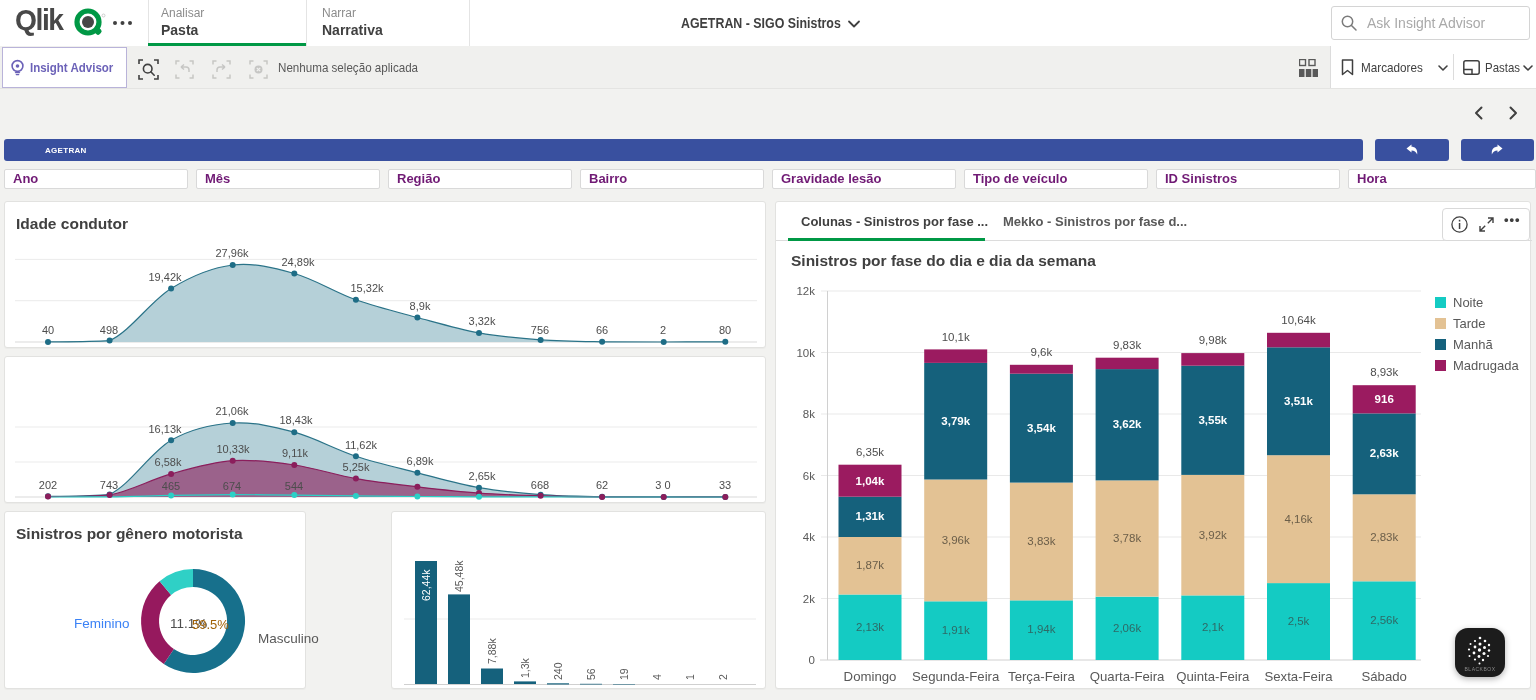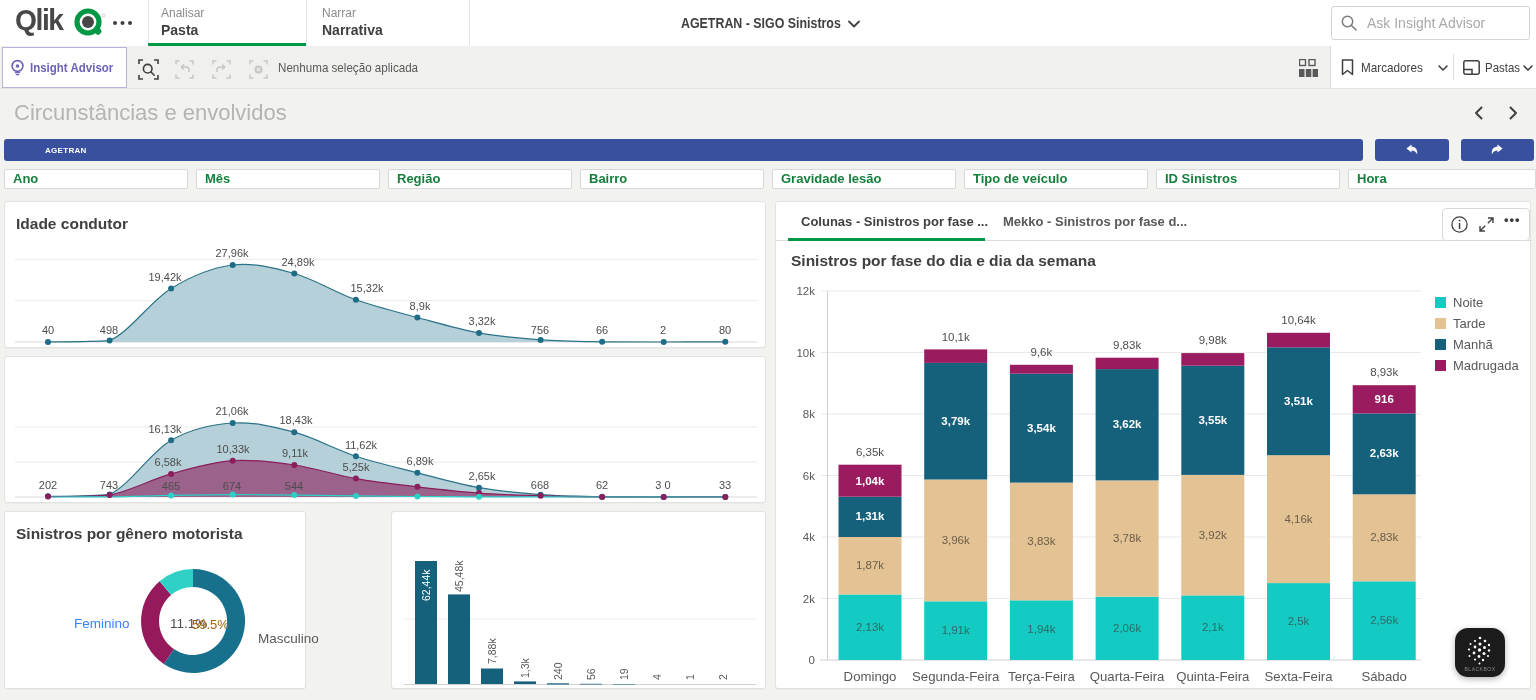--- a/index.html
+++ b/index.html
@@ -12,21 +12,21 @@
 .tab-sm { font-size:12px; color:#8c8c8c; }
 .tab-lg { font-size:14px; font-weight:bold; color:#404040; }
 
 #tb { position:absolute; left:0; top:46px; width:1536px; height:43px; background:#f0f0ee; border-bottom:1px solid #e4e4e2; }
 
 #trow { position:absolute; left:0; top:89px; width:1536px; height:47px; background:#f2f2f0; }
 
 #dash { position:absolute; left:0; top:136px; width:1536px; height:564px; background:#f2f2f0; }
 .card { position:absolute; background:#fff; border:1px solid #e2e2e0; border-radius:3px; box-shadow:0 1px 1px rgba(0,0,0,0.03); }
 .ctitle { position:absolute; font-size:15.5px; font-weight:bold; color:#404040; }
-.fbox { position:absolute; top:169px; height:20px; background:#fff; border:1px solid #d9d9d9; border-radius:2px; font-size:13px; font-weight:bold; color:#15803d; line-height:18px; padding-left:8px; }
+.fbox { position:absolute; top:169px; height:20px; background:#fff; border:1px solid #d9d9d9; border-radius:2px; font-size:13px; font-weight:bold; color:#701a75; line-height:18px; padding-left:8px; }
 .lbl { position:absolute; font-size:11px; color:#4d4d4d; transform:translateX(-50%); white-space:nowrap; }
 </style>
 </head>
 <body>
 <div id="page">
   <div id="dash"></div>
   <div id="hdr">
 
     <div class="abs" style="left:15px; top:3px; font-size:30px; font-weight:bold; color:#484848; letter-spacing:-1.5px; transform:scaleX(0.94); transform-origin:0 0;">Qlik</div>
     <svg class="abs" style="left:74px; top:8px;" width="32" height="30" viewBox="0 0 32 30">
@@ -110,21 +110,20 @@
     <svg class="abs" style="left:1463px; top:14px;" width="17" height="15" viewBox="0 0 17 15">
       <rect x="0.8" y="0.8" width="15.4" height="13.4" rx="2" fill="none" stroke="#404040" stroke-width="1.5"></rect>
       <path d="M0.8 9.5 H9 V14" fill="none" stroke="#404040" stroke-width="1.5"></path>
     </svg>
     <div class="abs" style="left:1485px; top:14px; font-size:13px; color:#404040; transform:scaleX(0.88); transform-origin:0 0; white-space:nowrap;">Pastas</div>
     <svg class="abs" style="left:1522px; top:16px;" width="12" height="12" viewBox="0 0 12 12">
         <path d="M2 4 L6 8 L10 4" fill="none" stroke="#404040" stroke-width="1.6" stroke-linecap="round" stroke-linejoin="round"></path>
       </svg>
   </div>
   <div id="trow">
-    <div class="abs" style="left:14px; top:11px; font-size:22px; color:#b4b4b1;">Circunstâncias e envolvidos</div>
     <svg class="abs" style="left:1471px; top:16px;" width="16" height="16" viewBox="0 0 16 16">
         <path d="M10.5 2.5 L5 8 L10.5 13.5" fill="none" stroke="#404040" stroke-width="2" stroke-linecap="round" stroke-linejoin="round"></path>
       </svg>
     <svg class="abs" style="left:1505px; top:16px;" width="16" height="16" viewBox="0 0 16 16">
         <path d="M5.5 2.5 L11 8 L5.5 13.5" fill="none" stroke="#404040" stroke-width="2" stroke-linecap="round" stroke-linejoin="round"></path>
       </svg>
   </div>
 
   <div class="abs" style="left:4px; top:139px; width:1359px; height:22px; background:#39509f; border-radius:3px;"></div>
   <div class="abs" style="left:45px; top:146px; font-size:8px; font-weight:bold; color:#fff; letter-spacing:0.3px;">AGETRAN</div>

